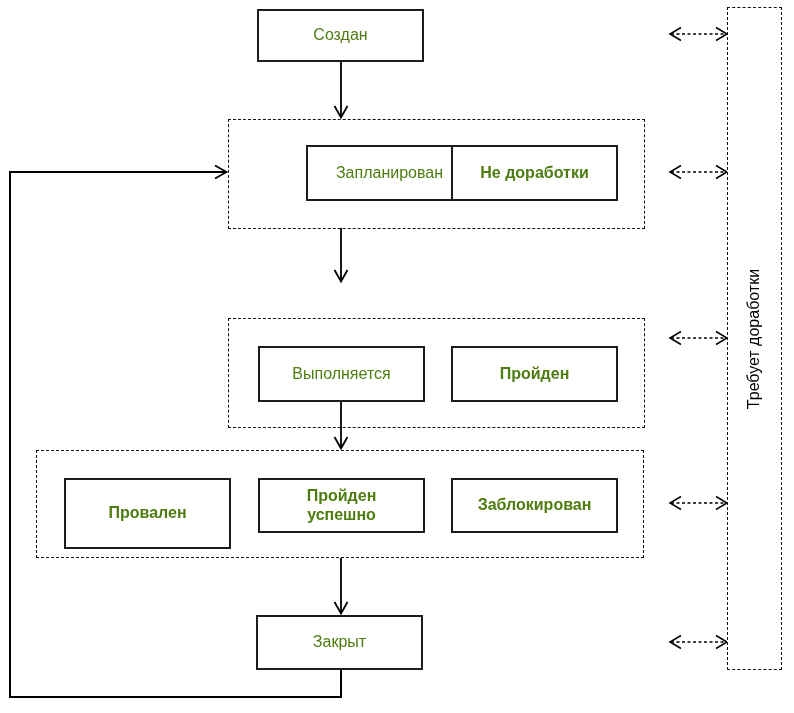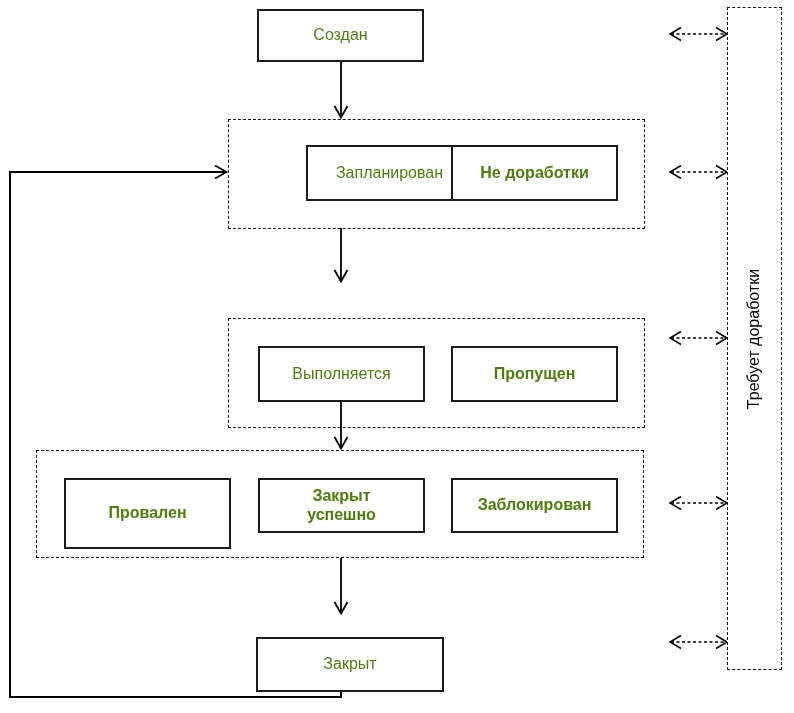--- a/index.html
+++ b/index.html
@@ -116,30 +116,30 @@
 
   <div class="node" style="left:257px; top:9px; width:167px; height:53px;">Создан</div>
 
   <div class="group" style="left:228px; top:119px; width:417px; height:110px;">
     <div class="node" style="left:29px; top:25px; width:167px; height:56px;margin-left:48px;">Запланирован</div>
     <div class="node bold" style="left:222px; top:25px; width:167px; height:56px;">Не доработки</div>
   </div>
 
   <div class="group" style="left:228px; top:283px; width:417px; height:110px;margin-top:35px;">
     <div class="node" style="left:29px; top:27px; width:167px; height:56px;">Выполняется</div>
-    <div class="node bold" style="left:222px; top:27px; width:167px; height:56px;">Пропущен</div>
+    <div class="node bold" style="left:222px; top:27px; width:167px; height:56px;">Пройден</div>
   </div>
 
   <div class="group" style="left:36px; top:450px; width:608px; height:108px;">
     <div class="node bold" style="left:27px; top:27px; width:167px; height:71px;">Провален</div>
     <div class="node bold" style="left:221px; top:27px; width:167px; height:55px;">
-      <span class="two-line">Закрыт успешно</span>
+      <span class="two-line">Пройден успешно</span>
     </div>
     <div class="node bold" style="left:414px; top:27px; width:167px; height:55px;text-align:right;">Заблокирован</div>
   </div>
 
-  <div class="node" style="left:256px; top:637px; width:188px; height:55px;">Закрыт</div>
+  <div class="node" style="left:256px; top:615px; width:167px; height:55px;">Закрыт</div>
 
   <div class="rework-box" style="left:727px; top:7px; width:55px; height:663px;">
     <span>Требует доработки</span>
   </div>
 
 </div>
 
 </body></html>

